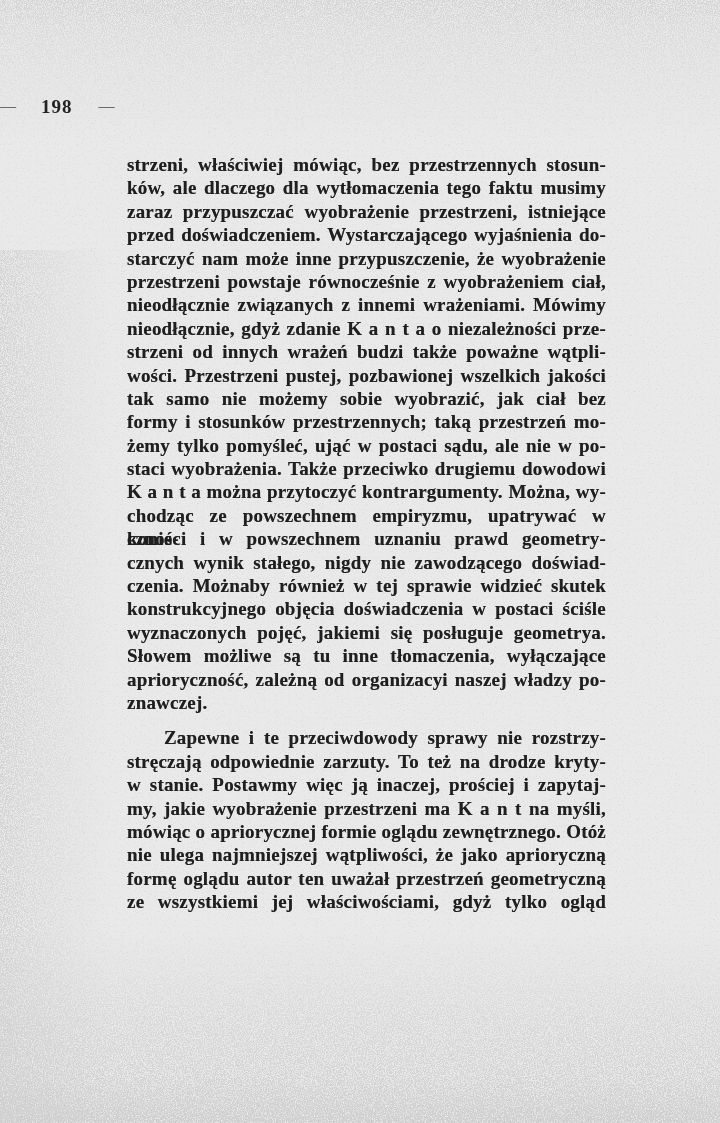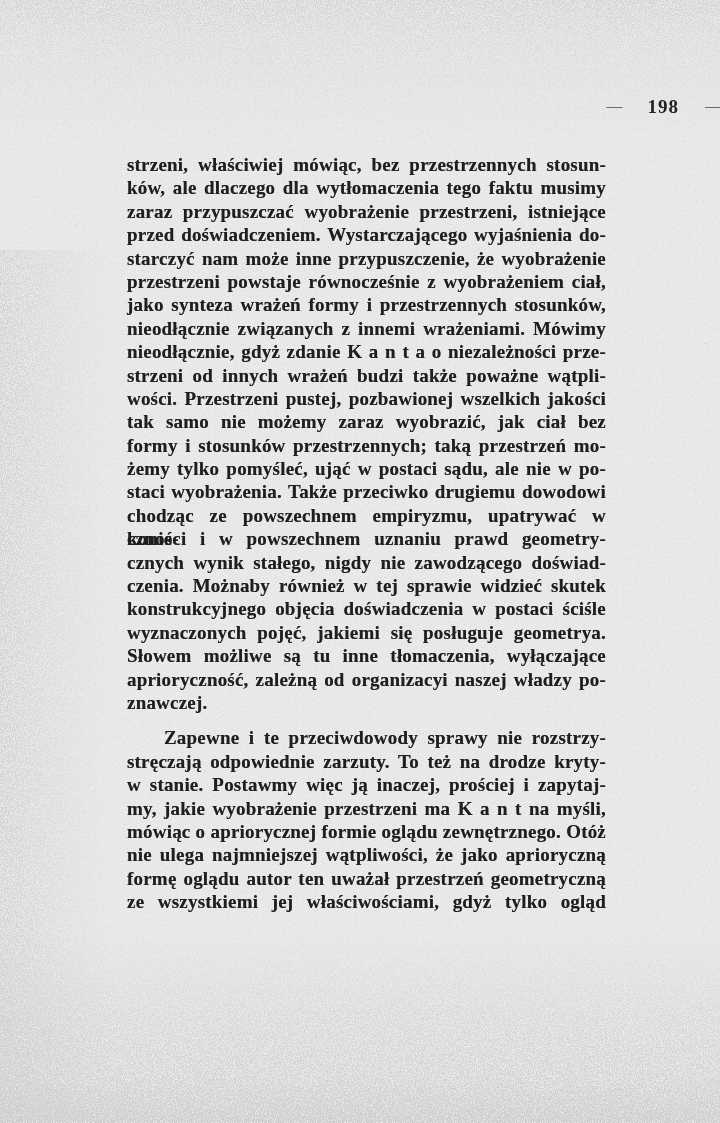--- a/index.html
+++ b/index.html
@@ -48,21 +48,21 @@
   .noise-bottom-edge {
     left: 0; top: 1078px; width: 720px; height: 45px;
     opacity: 0.9;
     -webkit-mask-image: linear-gradient(to bottom, rgba(0,0,0,0) 0%, rgba(0,0,0,1) 100%);
     mask-image: linear-gradient(to bottom, rgba(0,0,0,0) 0%, rgba(0,0,0,1) 100%);
   }
   
   .page-header {
     position: absolute;
     top: 96px; left: 0; width: 720px;
-    text-align: right;
+    text-align: left;
     color: #3a3a3a;
     user-select: none;
   }
   .page-header .dash {
     display: inline-block;
     font-size: 16px;
     color: #555;
     transform: translateY(-2px);
     letter-spacing: -1px;
   }
@@ -148,29 +148,29 @@
   </div>
 
   <div class="text-block">
       <div class="para">
         <div class="line">strzeni, właściwiej mówiąc, bez przestrzennych stosun-</div>
         <div class="line">ków, ale dlaczego dla wytłomaczenia tego faktu musimy</div>
         <div class="line">zaraz przypuszczać wyobrażenie przestrzeni, istniejące</div>
         <div class="line">przed doświadczeniem. Wystarczającego wyjaśnienia do-</div>
         <div class="line">starczyć nam może inne przypuszczenie, że wyobrażenie</div>
         <div class="line">przestrzeni powstaje równocześnie z wyobrażeniem ciał,</div>
-        <div class="line">jako synteza wrażeń formy i przestrzennych stosunków,</div>
         <div class="line">nieodłącznie związanych z innemi wrażeniami. Mówimy</div>
         <div class="line">nieodłącznie, gdyż zdanie K a n t a o niezależności prze-</div>
         <div class="line">strzeni od innych wrażeń budzi także poważne wątpli-</div>
         <div class="line">wości. Przestrzeni pustej, pozbawionej wszelkich jakości</div>
-        <div class="line">tak samo nie możemy zaraz wyobrazić, jak ciał bez</div>
+        <div class="line">tak samo nie możemy sobie wyobrazić, jak ciał bez</div>
         <div class="line">formy i stosunków przestrzennych; taką przestrzeń mo-</div>
         <div class="line">żemy tylko pomyśleć, ująć w postaci sądu, ale nie w po-</div>
         <div class="line">staci wyobrażenia. Także przeciwko drugiemu dowodowi</div>
+        <div class="line">K a n t a można przytoczyć kontrargumenty. Można, wy-</div>
         <div class="line">chodząc ze powszechnem empiryzmu, upatrywać w konie-</div>
         <div class="line">czności i w powszechnem uznaniu prawd geometry-</div>
         <div class="line">cznych wynik stałego, nigdy nie zawodzącego doświad-</div>
         <div class="line">czenia. Możnaby również w tej sprawie widzieć skutek</div>
         <div class="line">konstrukcyjnego objęcia doświadczenia w postaci ściśle</div>
         <div class="line">wyznaczonych pojęć, jakiemi się posługuje geometrya.</div>
         <div class="line">Słowem możliwe są tu inne tłomaczenia, wyłączające</div>
         <div class="line">aprioryczność, zależną od organizacyi naszej władzy po-</div>
         <div class="line no-justify">znawczej.</div>
       </div>

